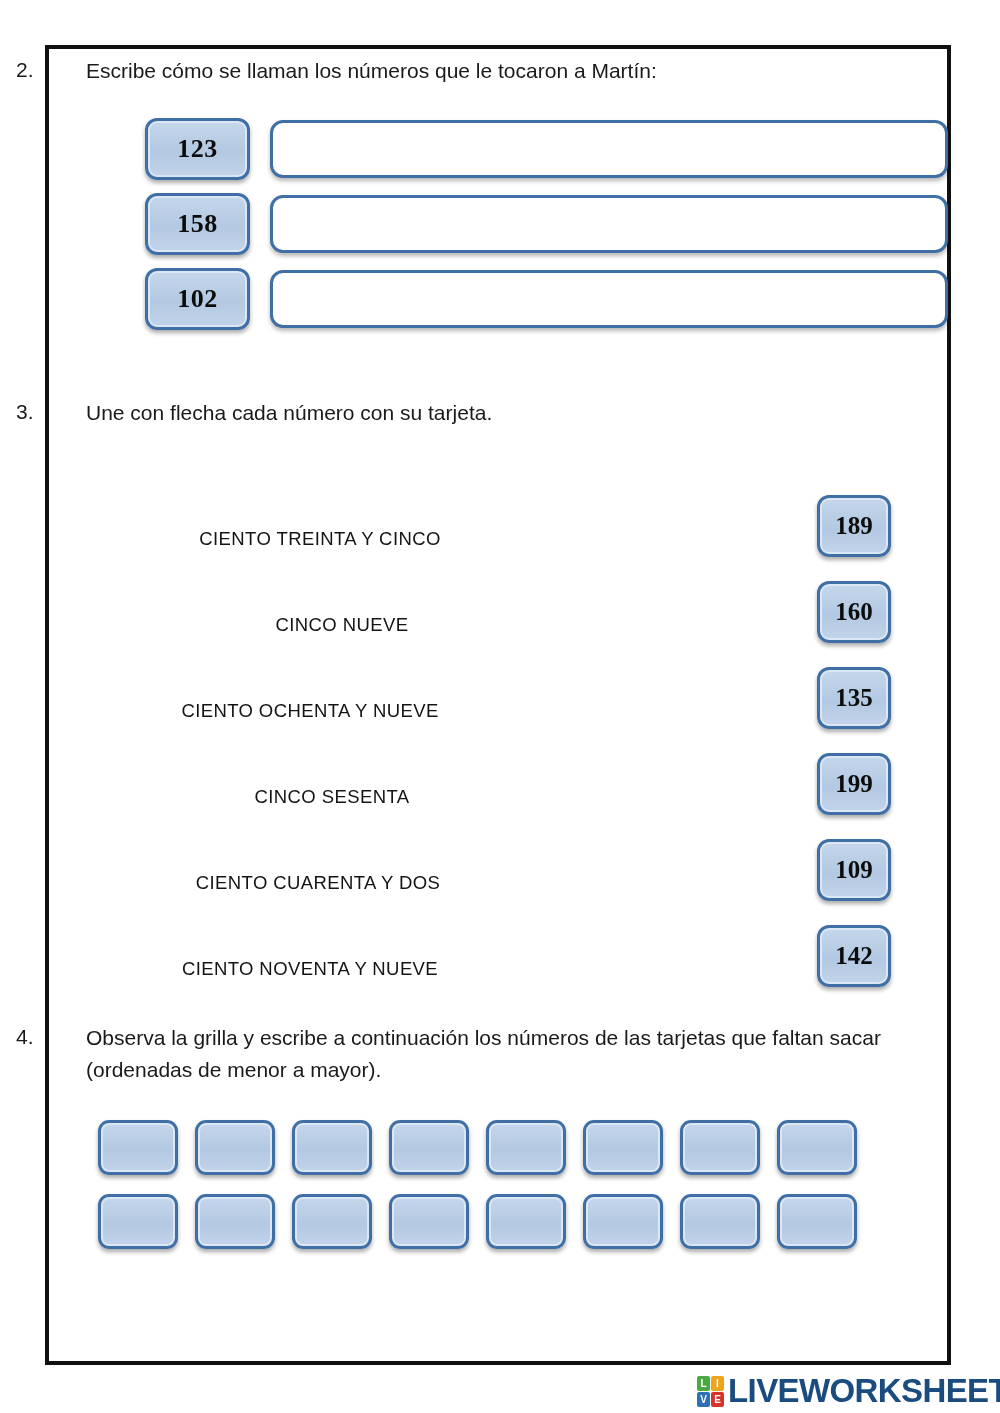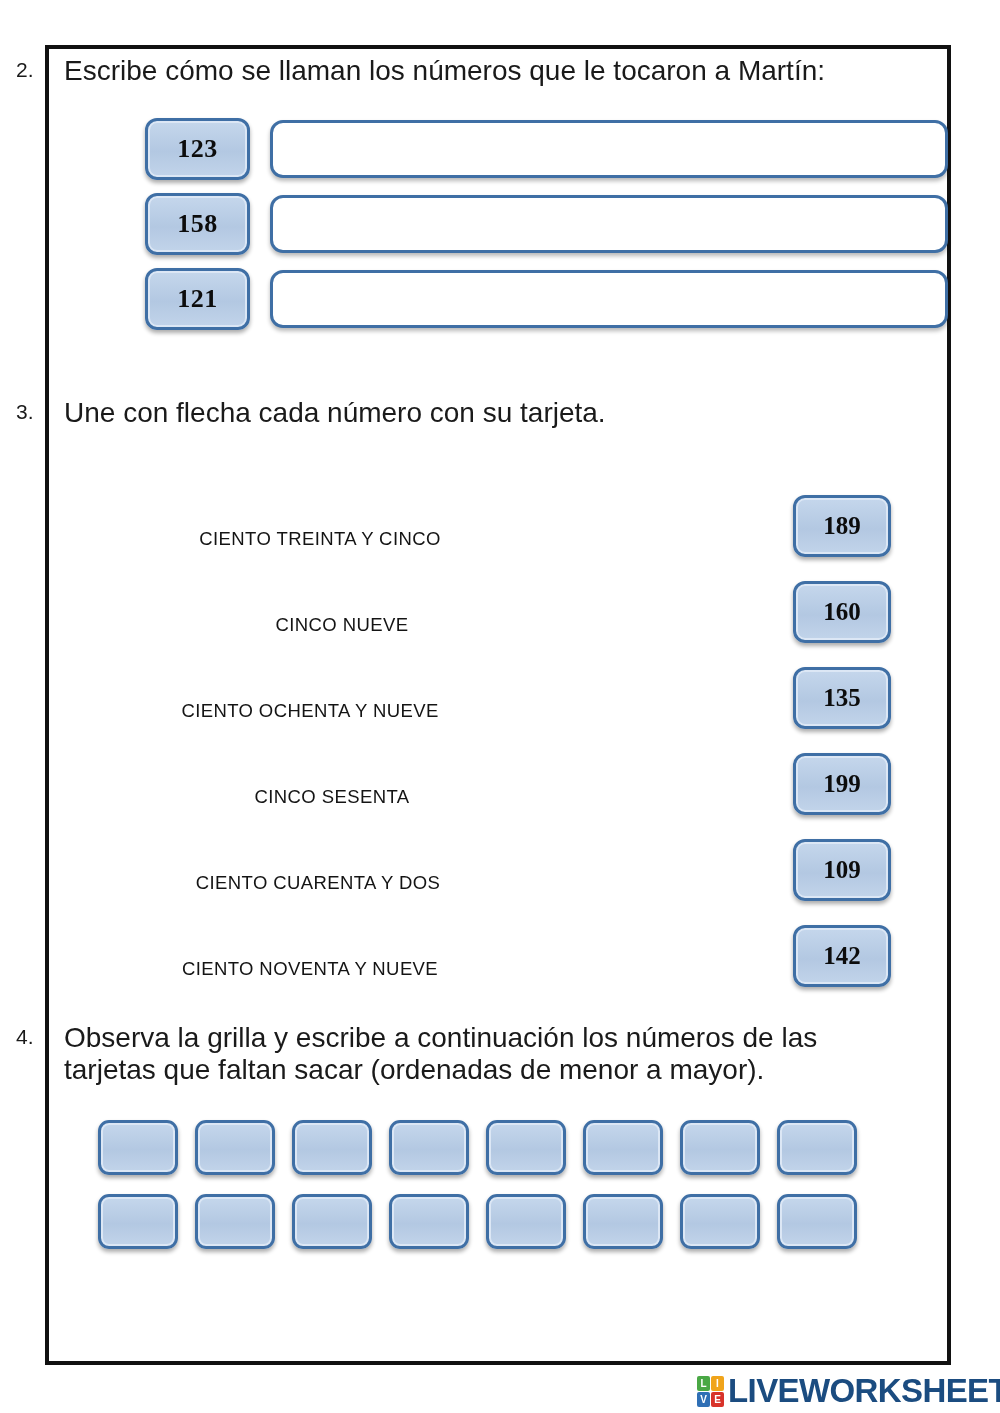--- a/index.html
+++ b/index.html
@@ -34,23 +34,24 @@
     align-items: flex-start;
   }
   .q-num {
     width: 48px;
     flex: 0 0 48px;
     font-size: 21px;
     color: #1a1a1a;
     line-height: 30px;
   }
   .q-text {
-    font-size: 28px;
+    font-size: 21px;
     color: #1a1a1a;
     line-height: 32px;
+    margin-left: 22px;
   }
 
   
   .card {
     background: linear-gradient(180deg, #c5d7ec 0%, #b3c8e2 55%, #c2d4ea 100%);
     border: 3px solid #3f6fa5;
     border-radius: 12px;
     box-shadow: 0 3px 4px rgba(0,0,0,0.33),
                 inset 0 0 0 2px #dce7f5;
     box-sizing: border-box;
@@ -117,21 +118,21 @@
     align-items: center;
     justify-content: center;
     font-size: 18.5px;
     letter-spacing: 0.4px;
     color: #141414;
   }
   .q3-card {
     position: absolute;
     right: 15px;
     top: 11px;
-    width: 98px;
+    width: 74px;
     height: 62px;
     font-size: 25px;
   }
 
   
   .q3-row:nth-child(1) .q3-label { transform: translateX(-40px); }
   .q3-row:nth-child(2) .q3-label { transform: translateX(-18px); }
   .q3-row:nth-child(3) .q3-label { transform: translateX(-50px); }
   .q3-row:nth-child(4) .q3-label { transform: translateX(-28px); }
   .q3-row:nth-child(5) .q3-label { transform: translateX(-42px); }
@@ -205,21 +206,21 @@
 <div id="q2-rows">
   <div class="q2-row">
     <div class="card q2-card">123</div>
     <input class="q2-input" type="text" value="" style="">
   </div>
   <div class="q2-row">
     <div class="card q2-card">158</div>
     <input class="q2-input" type="text" value="" style="">
   </div>
   <div class="q2-row">
-    <div class="card q2-card">121</div>
+    <div class="card q2-card">102</div>
     <input class="q2-input" type="text" value="" style="">
   </div>
 </div>
 
 <div class="question" id="q3">
   <div class="q-num">3.</div>
   <div class="q-text">Une con flecha cada número con su tarjeta.</div>
 </div>
 
 <div id="q3-match">

